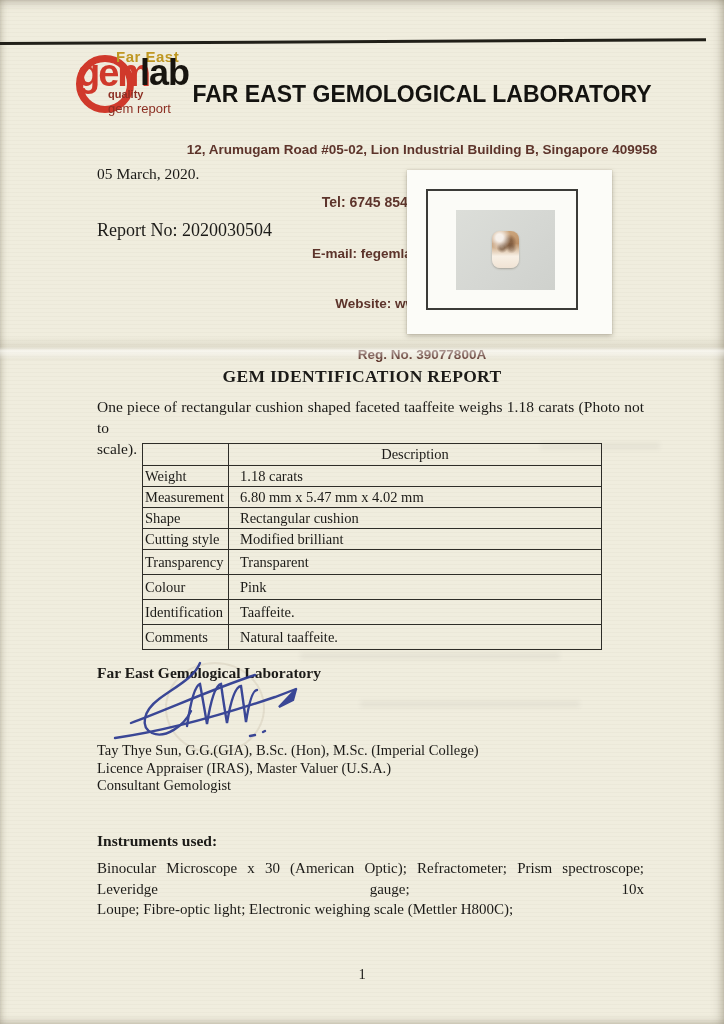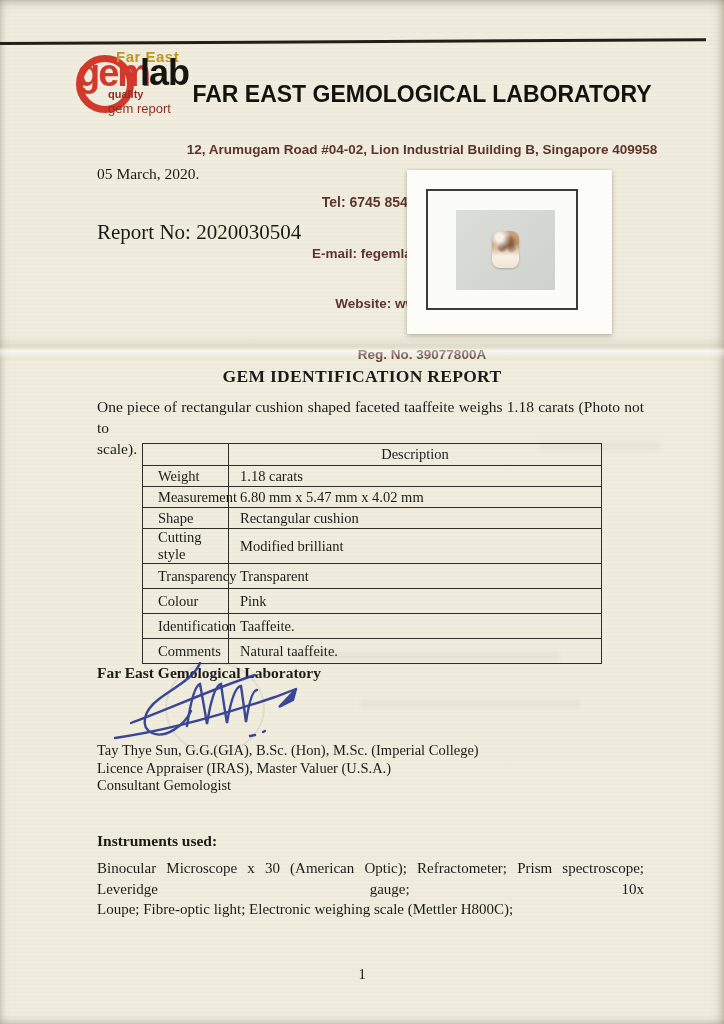--- a/index.html
+++ b/index.html
@@ -30,21 +30,21 @@
   #logo .tag1{position:absolute; left:40px; top:44px; font-size:11px; font-weight:bold; color:var(--logo-maroon);}
   #logo .tag2{position:absolute; left:40px; top:57px; font-size:13px; font-weight:normal; color:var(--logo-maroon);}
   
   #header-block{left:178px; top:46px; width:488px; text-align:center; font-family:"Liberation Sans", sans-serif; white-space:pre-wrap;}
   #lab-name{font-size:23px; font-weight:bold; color:#141310; letter-spacing:0px; line-height:24px;}
   .hdr-line{font-size:13.5px; font-weight:bold; color:var(--header-brown); line-height:13.5px; margin-top:1px;}
   #hdr-phone{font-size:14px; line-height:14px; margin-top:2px;}
   #hdr-email{margin-top:2px;} #hdr-web{margin-top:1px;} #hdr-reg{margin-top:1px;}
   
   #date{left:97px; top:165px; font-size:15.5px;}
-  #report-no{left:97px; top:220px; font-size:21px;}
+  #report-no{left:97px; top:220px; font-size:18px;}
   
   #photo-card{left:407px; top:170px; width:205px; height:164px; background:#fcfcf8; box-shadow:0 2px 5px rgba(90,80,60,0.35), 0 0 1px rgba(90,80,60,0.4);}
   #photo-frame{position:absolute; left:19px; top:19px; width:148px; height:117px; border:2px solid #3b3b38; background:#fbfbf7;}
   #photo{position:absolute; left:28px; top:19px; width:99px; height:80px; background:linear-gradient(135deg,#dcded9 0%,#d5d7d3 55%,#cfd1cd 100%);}
   #gem{position:absolute; left:36px; top:21px; width:27px; height:37px; border-radius:8px;
     background:
       radial-gradient(circle at 28% 18%, rgba(255,255,255,0.85) 0 10%, rgba(255,255,255,0) 32%),
       radial-gradient(circle at 62% 30%, rgba(92,60,38,0.55) 0 11%, rgba(92,60,38,0) 26%),
       radial-gradient(circle at 38% 44%, rgba(80,50,30,0.5) 0 9%, rgba(80,50,30,0) 22%),
       radial-gradient(circle at 72% 46%, rgba(80,50,30,0.35) 0 8%, rgba(80,50,30,0) 20%),
@@ -53,21 +53,21 @@
   
   #crease{left:0; top:336px; width:724px; height:24px;
     background:linear-gradient(180deg, rgba(120,110,85,0) 0%, rgba(120,110,85,0.13) 45%, rgba(255,255,255,0.5) 62%, rgba(120,110,85,0.05) 100%);}
   .ghost{opacity:0.05; background:#555; filter:blur(2px); border-radius:2px;}
   
   #report-title{left:0; top:366px; width:724px; text-align:center; font-size:17.5px; font-weight:bold; letter-spacing:0.3px;}
   #summary{left:97px; top:396px; width:547px; font-size:15.5px; line-height:21px;}
   .just{text-align:justify; text-align-last:justify;}
   
   #gem-table{left:142px; top:443px; width:459px; border-collapse:collapse; table-layout:fixed; font-size:14.5px;}
-  #gem-table td{border:1.4px solid #2e2d28; padding:0 15px; vertical-align:middle;}
+  #gem-table td{border:1.4px solid #2e2d28; padding:0 2px; vertical-align:middle;}
   #gem-table col.c1{width:86px;} #gem-table col.c2{width:373px;}
   #gem-table td.val{padding-left:11px;}
   #gem-table tr{height:21px;}
   #gem-table tr:first-child{height:22px;}
   #gem-table tr:nth-child(n+6){height:25px;}
   #gem-table .desc-head{text-align:center;}
   
   #sig-company{left:97px; top:664px; font-size:15.5px; font-weight:bold;}
   #seal{left:165px; top:662px; width:96px; height:88px; border:2px solid rgba(150,130,100,0.14); border-radius:50%;}
   #signature{left:103px; top:660px;}
@@ -89,21 +89,21 @@
     <div class="ring"></div>
     <div class="fareast">Far East</div>
     <div class="gem">gem</div>
     <div class="lab">lab</div>
     <div class="tag1">quality</div>
     <div class="tag2">gem report</div>
   </div>
 
   <div class="abs" id="header-block">
     <div id="lab-name">FAR EAST GEMOLOGICAL LABORATORY</div>
-    <div class="hdr-line" id="hdr-address">12, Arumugam Road #04-02, Lion Industrial Building B, Singapore 409958</div>
+    <div class="hdr-line" id="hdr-address">12, Arumugam Road #05-02, Lion Industrial Building B, Singapore 409958</div>
     <div class="hdr-line" id="hdr-phone">Tel: 6745 8542  Fax: 6745 2562</div>
     <div class="hdr-line" id="hdr-email">E-mail: fegemlab@singnet.com.sg</div>
     <div class="hdr-line" id="hdr-web">Website: www.gem.com.sg</div>
     <div class="hdr-line" id="hdr-reg">Reg. No. 39077800A</div>
   </div>
 
   <div class="abs" id="date">05 March, 2020.</div>
   <div class="abs" id="report-no">Report No: 2020030504</div>
 
   <div class="abs" id="photo-card">

